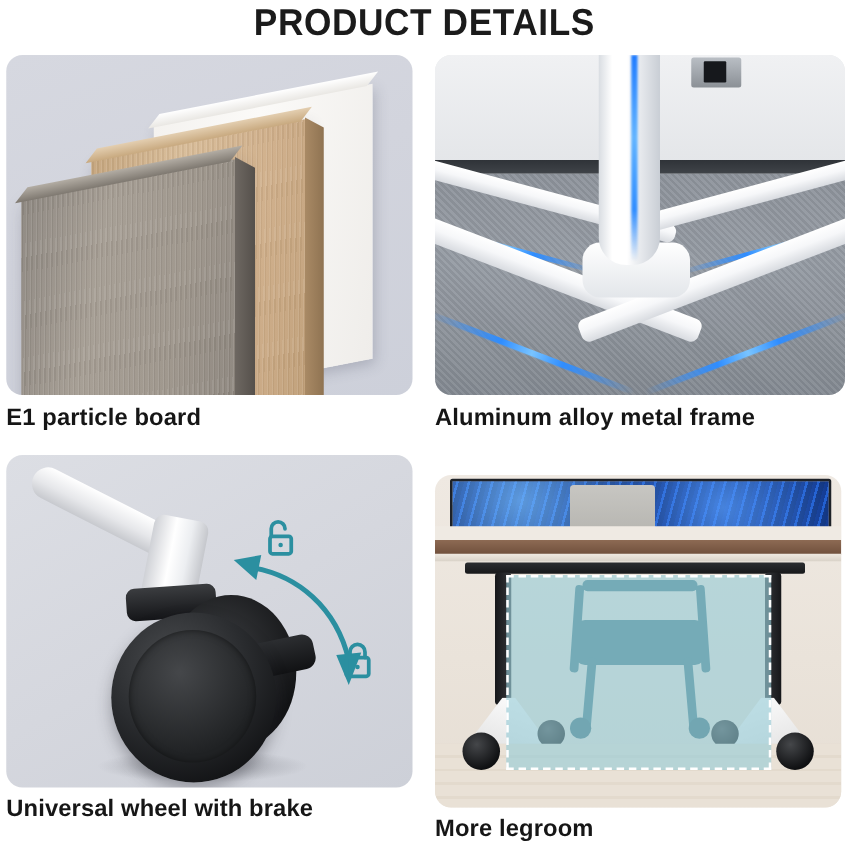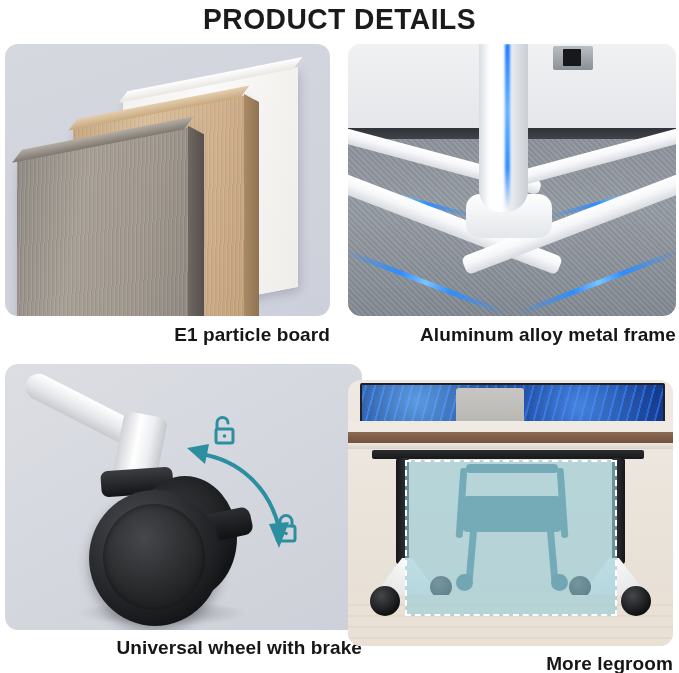--- a/index.html
+++ b/index.html
@@ -18,30 +18,30 @@
     color:#1b1b1b;
     transform:scaleX(0.94);
     line-height:34px;
   }
   .grid{
     position:absolute;left:0;top:44px;width:679px;height:629px;
   }
   .cell{position:absolute;}
   .cell.c1{left:5px;top:0px;width:325px;height:315px;}
   .cell.c2{left:348px;top:0px;width:328px;height:315px;}
-  .cell.c3{left:5px;top:320px;width:325px;height:309px;padding-left:32px;}
+  .cell.c3{left:5px;top:320px;width:325px;height:309px;}
   .cell.c4{left:348px;top:336px;width:325px;height:309px;}
 
   .panel{
     position:absolute;left:0;top:0;width:100%;height:272px;
     border-radius:13px;overflow:hidden;
   }
   .caption{
     position:absolute;left:0;top:279px;width:100%;
-    text-align:right;
+    text-align:left;
     font-size:19px;font-weight:bold;color:#161616;
     letter-spacing:0.1px;
     line-height:24px;
   }
   .cell.c3 .panel,.cell.c4 .panel{height:266px;}
   .cell.c3 .caption,.cell.c4 .caption{top:272px;}
 
   
   .p1{background:linear-gradient(160deg,#d6d8e0 0%,#d2d4dd 45%,#cdd0da 100%);}
   .board{position:absolute;}

